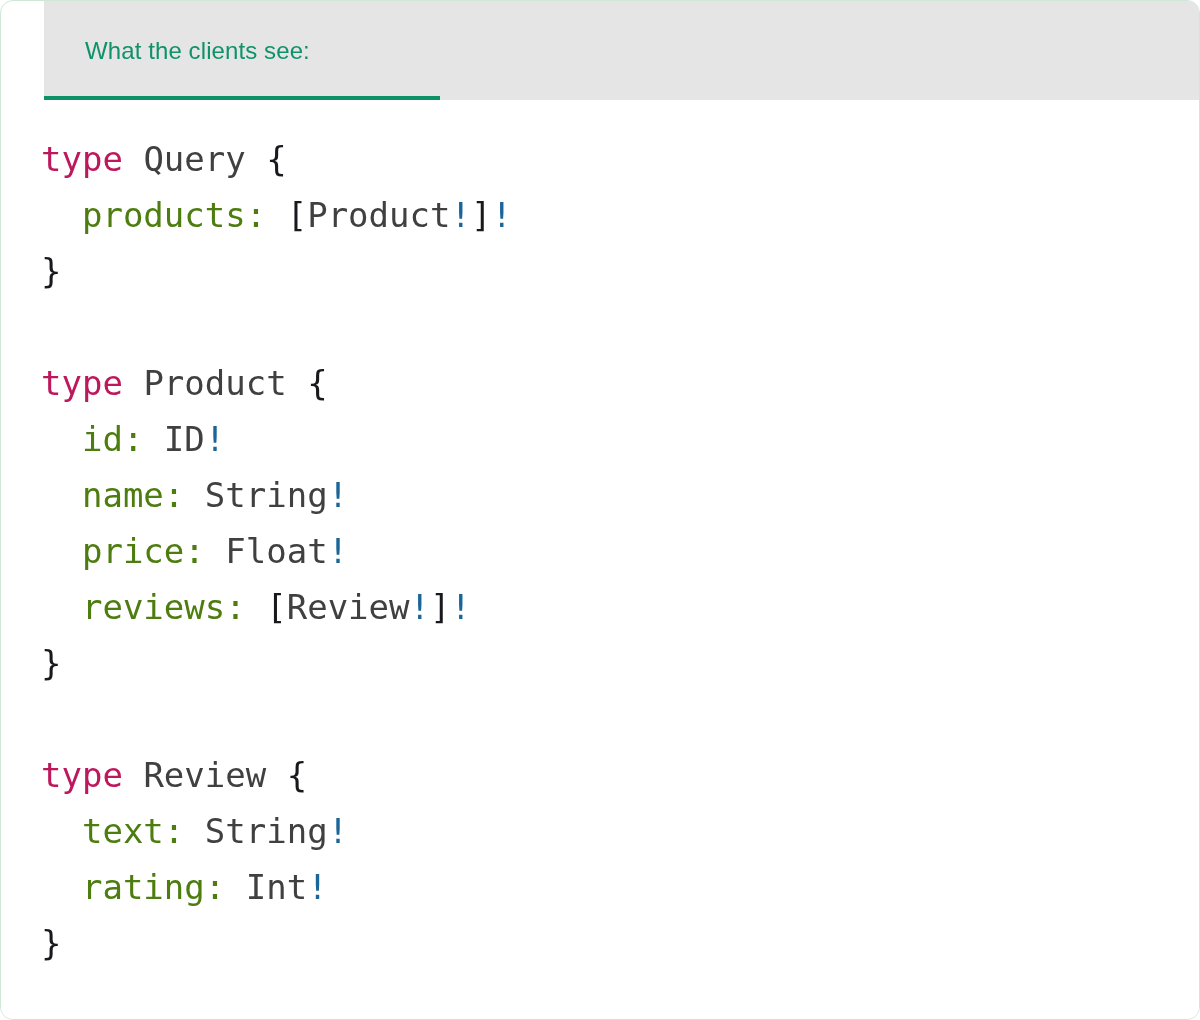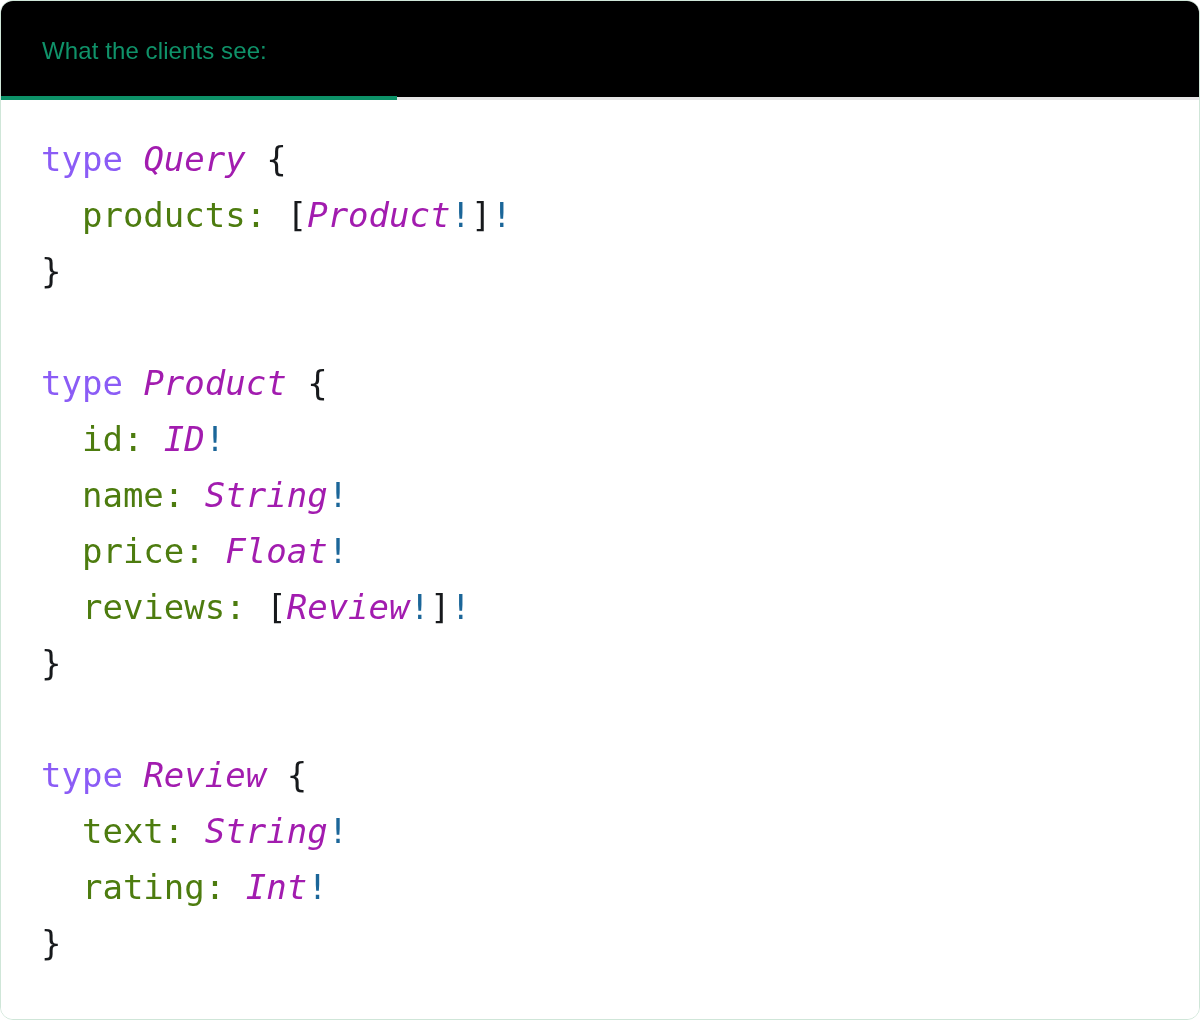--- a/index.html
+++ b/index.html
@@ -25,23 +25,24 @@
     overflow: hidden;
     display: flex;
     flex-direction: column;
   }
 
   
   .tabbar {
     position: relative;
     height: 99px;
     flex: 0 0 99px;
-    background: #000000;
+    background: #e5e5e5;
     display: flex;
     align-items: center;
+    margin-left: 43px;
   }
   
   .tabbar::after {
     content: "";
     position: absolute;
     left: 0;
     right: 0;
     bottom: 0;
     height: 3px;
     background: #e6e6e6;
@@ -91,22 +92,22 @@
     font-family: "DejaVu Sans Mono", "Liberation Mono", monospace;
     font-size: 34px;
     line-height: 56px;
     white-space: pre;
     color: #17191c;
     letter-spacing: 0px;
   }
   .ln { display: block; height: 56px; }
 
   
-  .kw    { color: #8b5cf6; margin-top: 16px; }   
-  .tname { color: #a21caf; font-style: italic; }   
+  .kw    { color: #be185d; margin-top: 16px; }   
+  .tname { color: #404040; }   
   .fld   { color: #4d7c0f; }   
   .punc  { color: #17191c; }   
   .bang  { color: #1b6699; }   
 </style>
 </head>
 <body>
 
 <div class="panel">
 
   <div class="tabbar">

